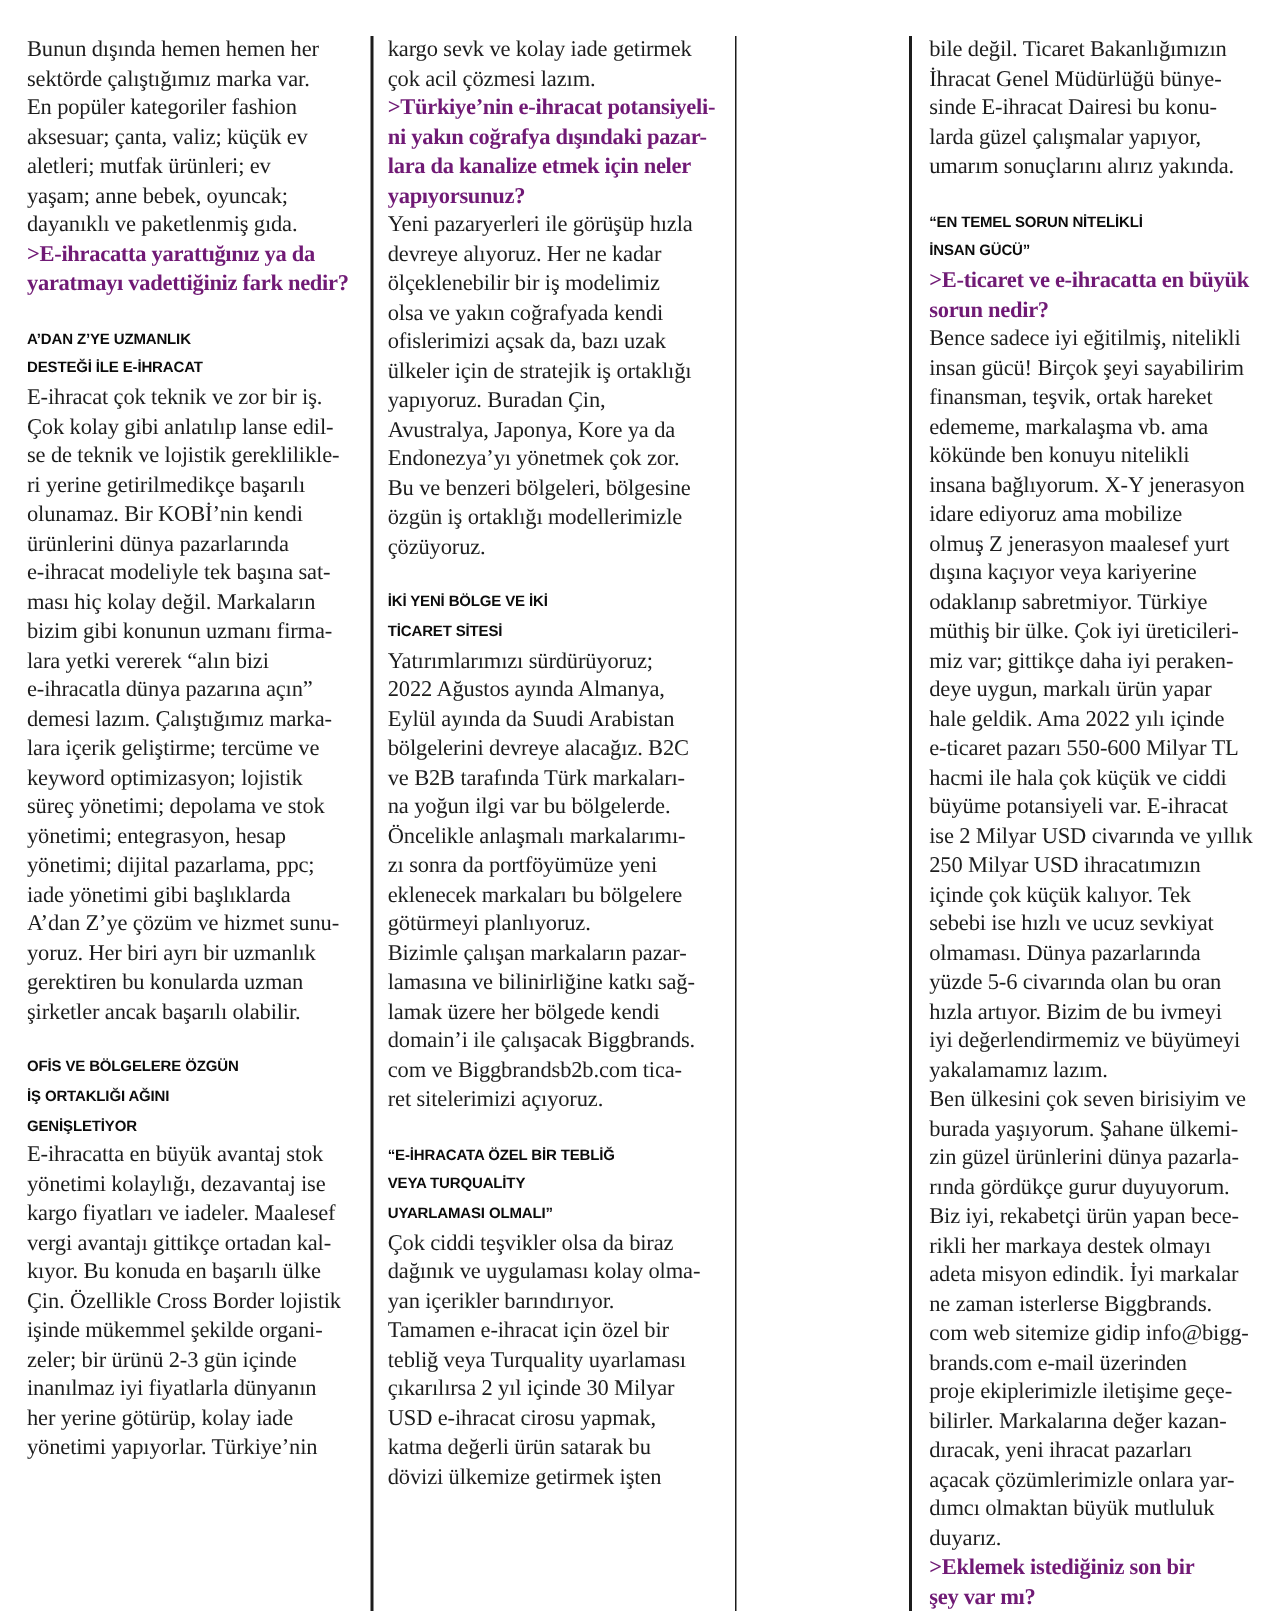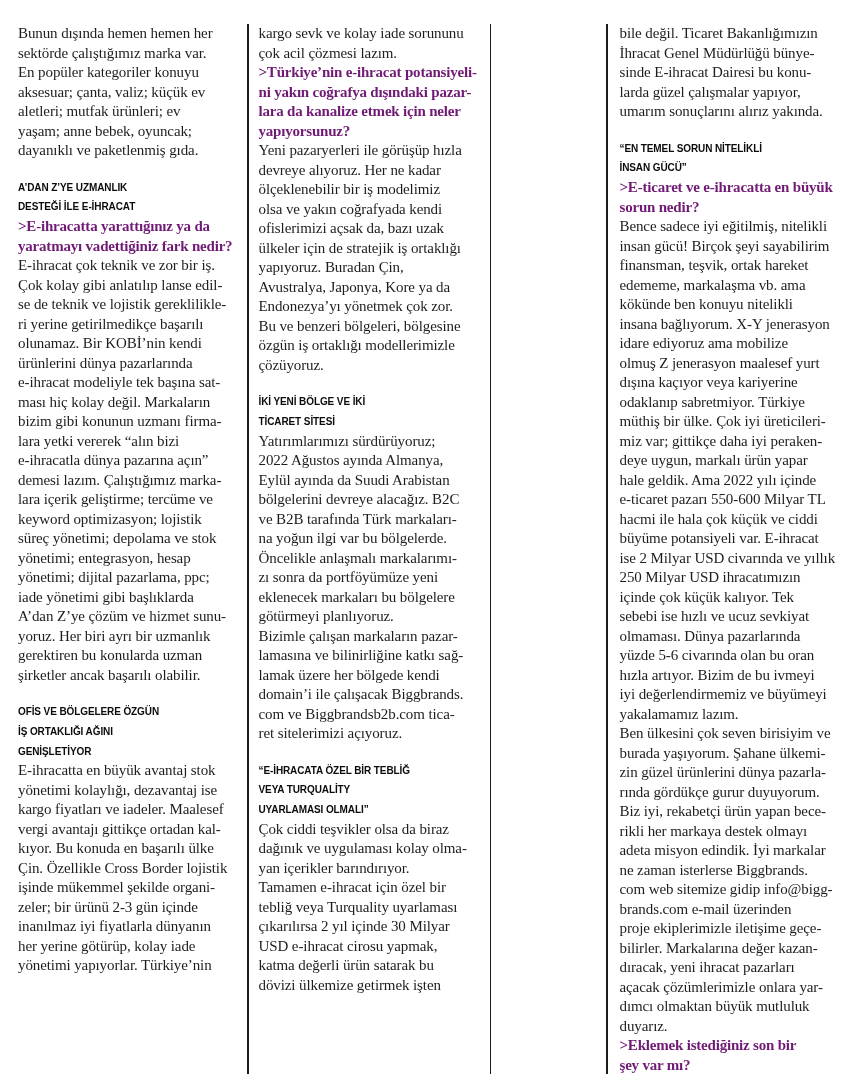--- a/index.html
+++ b/index.html
@@ -62,29 +62,29 @@
     letter-spacing: -0.1px;
   }
 </style>
 </head>
 <body>
 
 <div class="page">
   <div class="col col-1">
       <p class="block body">Bunun dışında hemen hemen her
 sektörde çalıştığımız marka var.
-En popüler kategoriler konuyu
+En popüler kategoriler fashion
 aksesuar; çanta, valiz; küçük ev
 aletleri; mutfak ürünleri; ev
 yaşam; anne bebek, oyuncak;
 dayanıklı ve paketlenmiş gıda.</p>
+      <p class="block question">&gt;E-ihracatta yarattığınız ya da
+yaratmayı vadettiğiniz fark nedir?</p>
       <p class="block heading">A’DAN Z’YE UZMANLIK
 DESTEĞİ İLE E-İHRACAT</p>
-      <p class="block question">&gt;E-ihracatta yarattığınız ya da
-yaratmayı vadettiğiniz fark nedir?</p>
       <p class="block body">E-ihracat çok teknik ve zor bir iş.
 Çok kolay gibi anlatılıp lanse edil-
 se de teknik ve lojistik gereklilikle-
 ri yerine getirilmedikçe başarılı
 olunamaz. Bir KOBİ’nin kendi
 ürünlerini dünya pazarlarında
 e-ihracat modeliyle tek başına sat-
 ması hiç kolay değil. Markaların
 bizim gibi konunun uzmanı firma-
 lara yetki vererek “alın bizi
@@ -110,21 +110,21 @@
 kıyor. Bu konuda en başarılı ülke
 Çin. Özellikle Cross Border lojistik
 işinde mükemmel şekilde organi-
 zeler; bir ürünü 2-3 gün içinde
 inanılmaz iyi fiyatlarla dünyanın
 her yerine götürüp, kolay iade
 yönetimi yapıyorlar. Türkiye’nin</p>
     </div>
   <div class="rule rule-1"></div>
   <div class="col col-2">
-      <p class="block body">kargo sevk ve kolay iade sorununu
+      <p class="block body">kargo sevk ve kolay iade getirmek
 çok acil çözmesi lazım.</p>
       <p class="block question">&gt;Türkiye’nin e-ihracat potansiyeli-
 ni yakın coğrafya dışındaki pazar-
 lara da kanalize etmek için neler
 yapıyorsunuz?</p>
       <p class="block body">Yeni pazaryerleri ile görüşüp hızla
 devreye alıyoruz. Her ne kadar
 ölçeklenebilir bir iş modelimiz
 olsa ve yakın coğrafyada kendi
 ofislerimizi açsak da, bazı uzak

